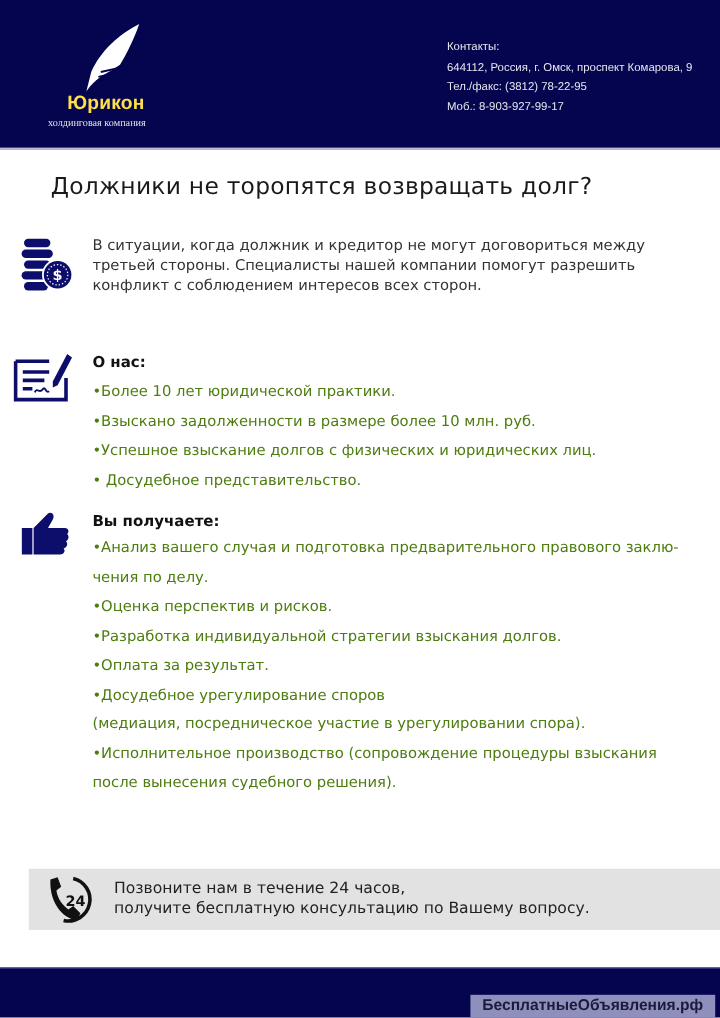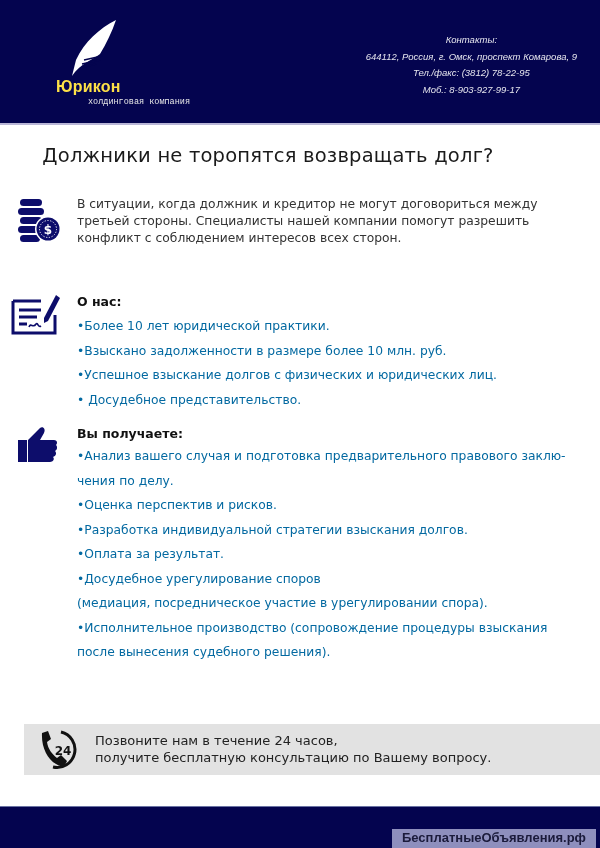--- a/index.html
+++ b/index.html
@@ -4,30 +4,30 @@
 <style>
   html, body { margin:0; padding:0; }
   body { width:600px; height:848px; background:#ffffff; position:relative; overflow:hidden;
          font-family:"DejaVu Sans", sans-serif; color:#222; }
   .header { position:absolute; left:0; top:0; width:600px; height:123px; background:#04044f;
             border-bottom:2px solid #b9b6d6; }
   .logo { position:absolute; left:36px; top:20px; width:110px; height:90px; }
   .logo svg { position:absolute; left:34px; top:0; }
   .brand { position:absolute; left:20px; top:58px; color:#fde047; font-family:"Liberation Sans", sans-serif;
            font-weight:bold; font-size:16px; letter-spacing:0.2px; }
-  .brand-sub { position:absolute; left:4px; top:77px; color:#e8e8e8; font-family:Liberation Mono, monospace;
-               font-size:8.5px; white-space:nowrap;margin-left:48px; }
-  .contacts { position:absolute; right:23px; top:32px; text-align:center; color:#e6e6ee;
-              font-family:"Liberation Sans", sans-serif; font-size:9.5px; line-height:16.5px;font-style:italic; }
+  .brand-sub { position:absolute; left:4px; top:77px; color:#e8e8e8; font-family:Liberation Serif, serif;
+               font-size:8.5px; white-space:nowrap; }
+  .contacts { position:absolute; right:23px; top:32px; text-align:left; color:#e6e6ee;
+              font-family:"Liberation Sans", sans-serif; font-size:9.5px; line-height:16.5px; }
   .title { position:absolute; left:0; width:536px; top:144px; text-align:center; font-size:19.5px;
            color:#1a1a1a; font-family:"DejaVu Sans", sans-serif; font-weight:normal; letter-spacing:0.2px; }
   .intro { position:absolute; left:77px; top:196px; width:500px; font-size:12.3px; line-height:17px; color:#333; }
   .icon { position:absolute; }
   .sec-head { position:absolute; left:77px; font-size:12.5px; font-weight:bold; color:#111; }
-  .list { position:absolute; left:77px; width:515px; font-size:12.3px; color:#0369a1; }
+  .list { position:absolute; left:77px; width:515px; font-size:12.3px; color:#4d7c0f; }
   .list .li { height:24.5px; line-height:24.5px; white-space:nowrap; }
   .cta { position:absolute; left:0; top:724px; width:600px; height:51px; background:#e2e2e2;margin-left:24px; }
   .cta-text { position:absolute; left:71px; top:8px; font-size:13px; line-height:17px; color:#222; }
   .footer { position:absolute; left:0; top:806px; width:600px; height:42px; background:#04044f;
             border-top:1px solid #6a73a3; }
   .watermark { position:absolute; right:4px; top:22px; background:#8e8fbd; color:#1b1b3b;
                font-family:"Liberation Sans", sans-serif; font-weight:bold; font-size:13px;
                padding:1px 10px 6px 10px; }
 </style>
 </head>

